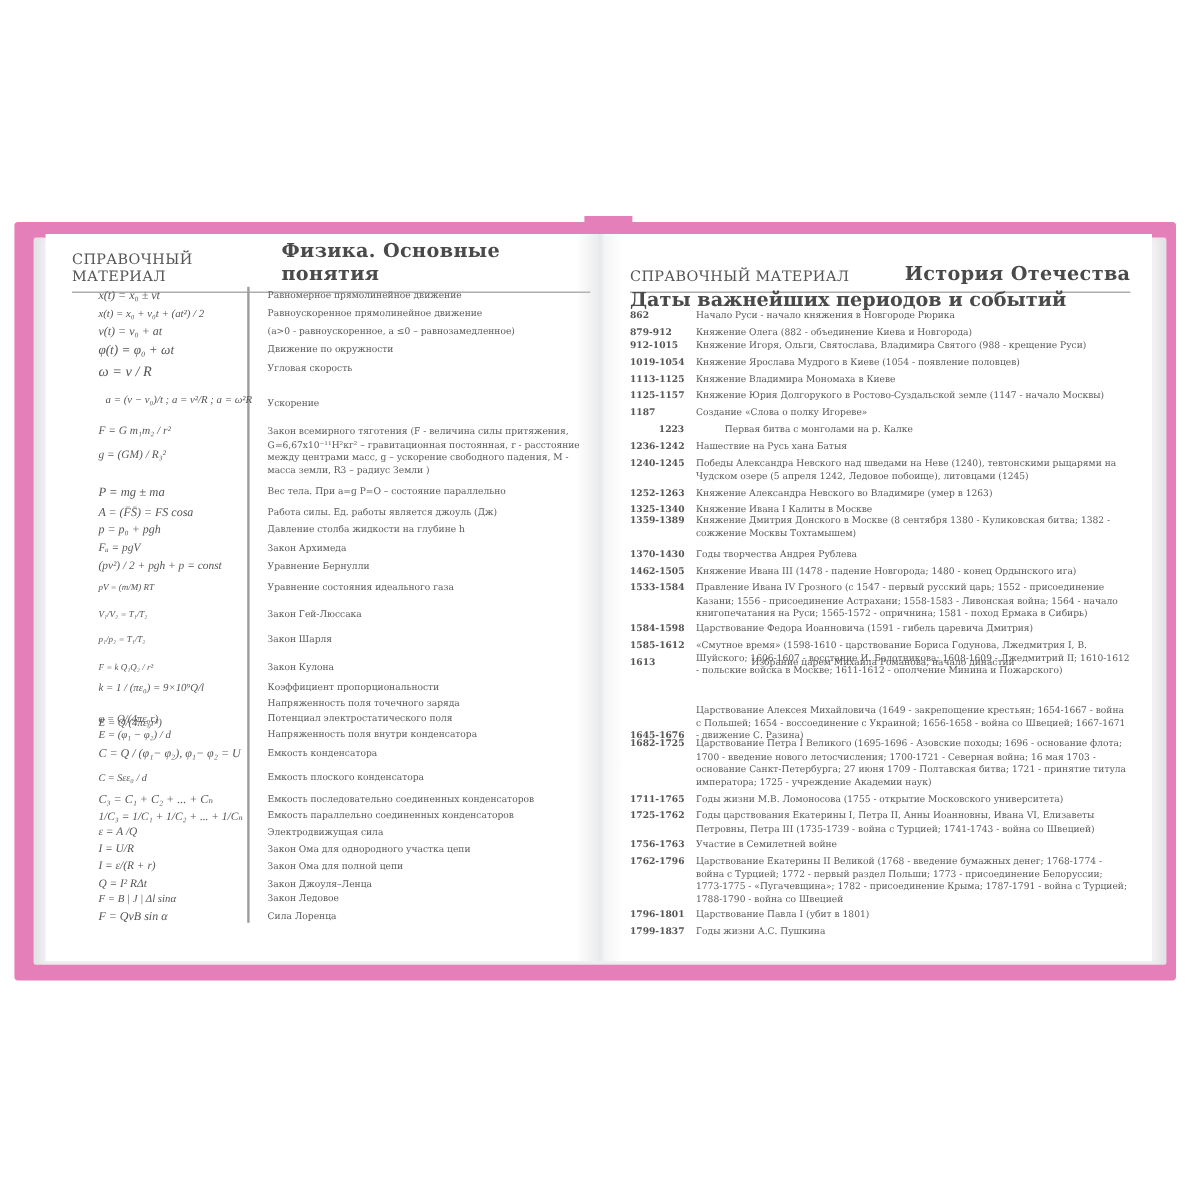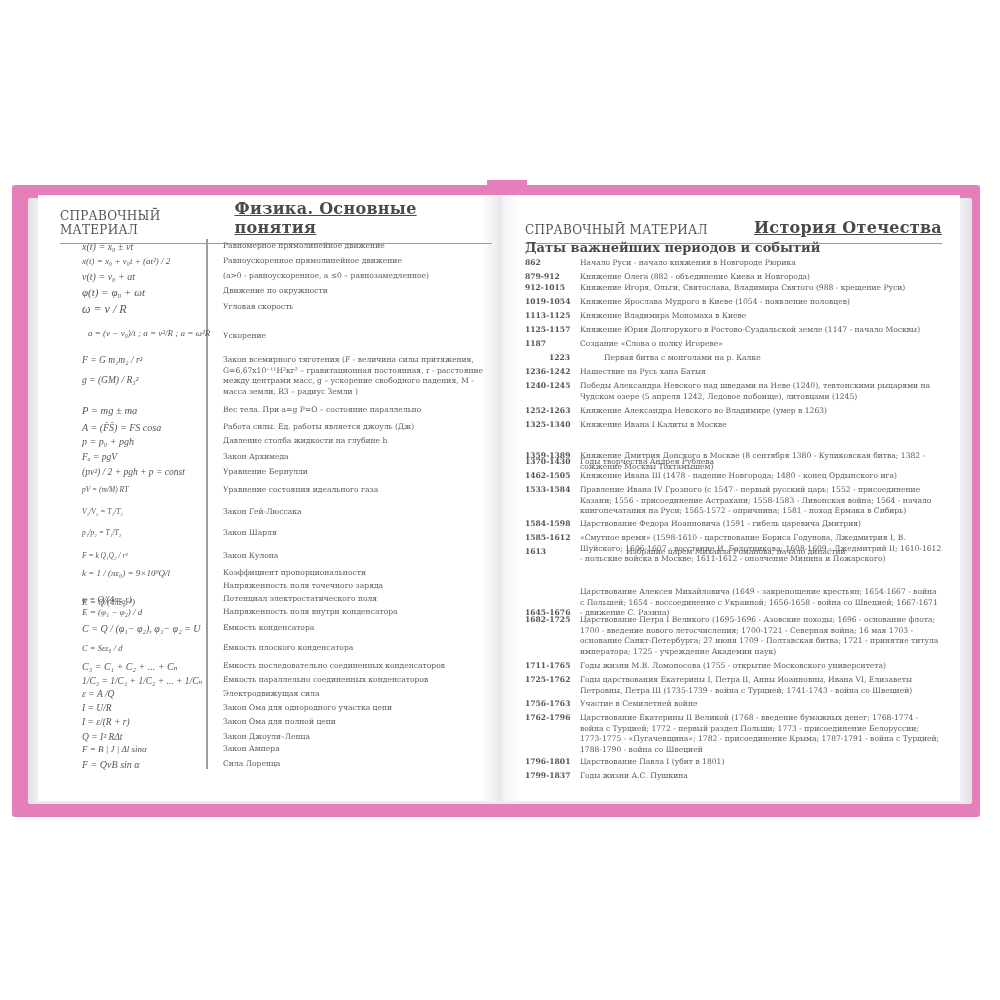--- a/index.html
+++ b/index.html
@@ -9,26 +9,26 @@
   .page-stack-left{position:absolute;left:28px;top:198px;width:472px;height:606px;background:#f1f1f4;border-radius:2px 0 0 2px;box-shadow:inset 6px 0 6px rgba(0,0,0,0.06);}
   .page-stack-right{position:absolute;left:500px;top:198px;width:472px;height:606px;background:#f1f1f4;border-radius:0 2px 2px 0;box-shadow:inset -6px 0 6px rgba(0,0,0,0.06);}
   .page{position:absolute;background:#ffffff;overflow:hidden;}
   .page.left{left:38px;top:195px;width:462px;height:606px;}
   .page.right{left:500px;top:195px;width:460px;height:606px;}
   .spine-shadow{position:absolute;left:480px;top:195px;width:40px;height:606px;background:linear-gradient(to right,rgba(255,255,255,0) 0%,rgba(200,202,210,0.35) 45%,rgba(200,202,210,0.45) 50%,rgba(200,202,210,0.2) 60%,rgba(255,255,255,0) 100%);pointer-events:none;}
   .header{position:absolute;top:22px;height:20px;border-bottom:1.5px solid #9a9a9a;display:flex;justify-content:space-between;align-items:flex-end;padding-bottom:6px;}
   .page.left .header{left:22px;right:8px;}
   .page.right .header{left:25px;right:18px;}
   .header .kicker{font-size:12px;color:#555;letter-spacing:0.3px;}
-  .header .title{font-size:16px;font-weight:bold;color:#4a4a4a;letter-spacing:0.3px;text-decoration:underline;}
+  .header .title{font-size:16px;font-weight:bold;color:#4a4a4a;letter-spacing:0.3px;}
   .divider{position:absolute;left:168px;top:44px;width:1.5px;height:530px;background:#9d9d9d;}
   .phys-row{position:absolute;left:0;right:0;font-size:8.2px;color:#555;}
   .formula{position:absolute;left:44px;font-family:"Liberation Serif","DejaVu Serif",serif;font-style:italic;color:#555;white-space:nowrap;text-align:right;}
   .desc{position:absolute;left:185px;width:270px;line-height:10.5px;color:#5a5a5a;font-family:"DejaVu Serif",serif;font-size:7.6px;}
-  .subtitle{position:absolute;left:25px;top:45px;font-size:13px;font-weight:bold;color:#4a4a4a;}
+  .subtitle{position:absolute;left:25px;top:45px;font-size:16px;font-weight:bold;color:#4a4a4a;}
   .hist-row{position:absolute;left:25px;right:18px;display:flex;font-size:7.6px;line-height:10.6px;color:#5a5a5a;}
   .hist-row .yr{width:55px;flex:none;font-weight:bold;color:#555;}
   .hist-row .ev{flex:1;}
 </style>
 </head>
 <body>
 
 <div class="cover"></div>
 <div class="cover-notch"></div>
 <div class="page-stack-left"></div>
@@ -152,21 +152,21 @@
     <div class="phys-row" style="top:522px;">
         <span class="formula" style="font-size:9.5px;">I = ε/(R + r)</span>
         <span class="desc">Закон Ома для полной цепи</span>
       </div>
     <div class="phys-row" style="top:537px;">
         <span class="formula" style="font-size:9.5px;">Q = I² RΔt</span>
         <span class="desc">Закон Джоуля–Ленца</span>
       </div>
     <div class="phys-row" style="top:549px;">
         <span class="formula" style="font-size:9px;">F = B | J | Δl sinα</span>
-        <span class="desc">Закон Ампера</span>
+        <span class="desc">Закон Ледовое</span>
       </div>
     <div class="phys-row" style="top:564px;">
         <span class="formula" style="font-size:10px;">F = QvB sin α</span>
         <span class="desc">Сила Лоренца</span>
       </div>
   </div>
 </div>
 
 <div class="page right">
   <div class="header">
@@ -217,21 +217,21 @@
         <span class="ev">Победы Александра Невского над шведами на Неве (1240), тевтонскими рыцарями на Чудском озере (5 апреля 1242, Ледовое побоище), литовцами (1245)</span>
       </div>
     <div class="hist-row" style="top:211px;">
         <span class="yr">1252-1263</span>
         <span class="ev">Княжение Александра Невского во Владимире (умер в 1263)</span>
       </div>
     <div class="hist-row" style="top:225px;">
         <span class="yr">1325-1340</span>
         <span class="ev">Княжение Ивана I Калиты в Москве</span>
       </div>
-    <div class="hist-row" style="top:256px;">
+    <div class="hist-row" style="top:234px;">
         <span class="yr">1359-1389</span>
         <span class="ev">Княжение Дмитрия Донского в Москве (8 сентября 1380 - Куликовская битва; 1382 - сожжение Москвы Тохтамышем)</span>
       </div>
     <div class="hist-row" style="top:262px;">
         <span class="yr">1370-1430</span>
         <span class="ev">Годы творчества Андрея Рублева</span>
       </div>
     <div class="hist-row" style="top:276px;">
         <span class="yr">1462-1505</span>
         <span class="ev">Княжение Ивана III (1478 - падение Новгорода; 1480 - конец Ордынского ига)</span>

